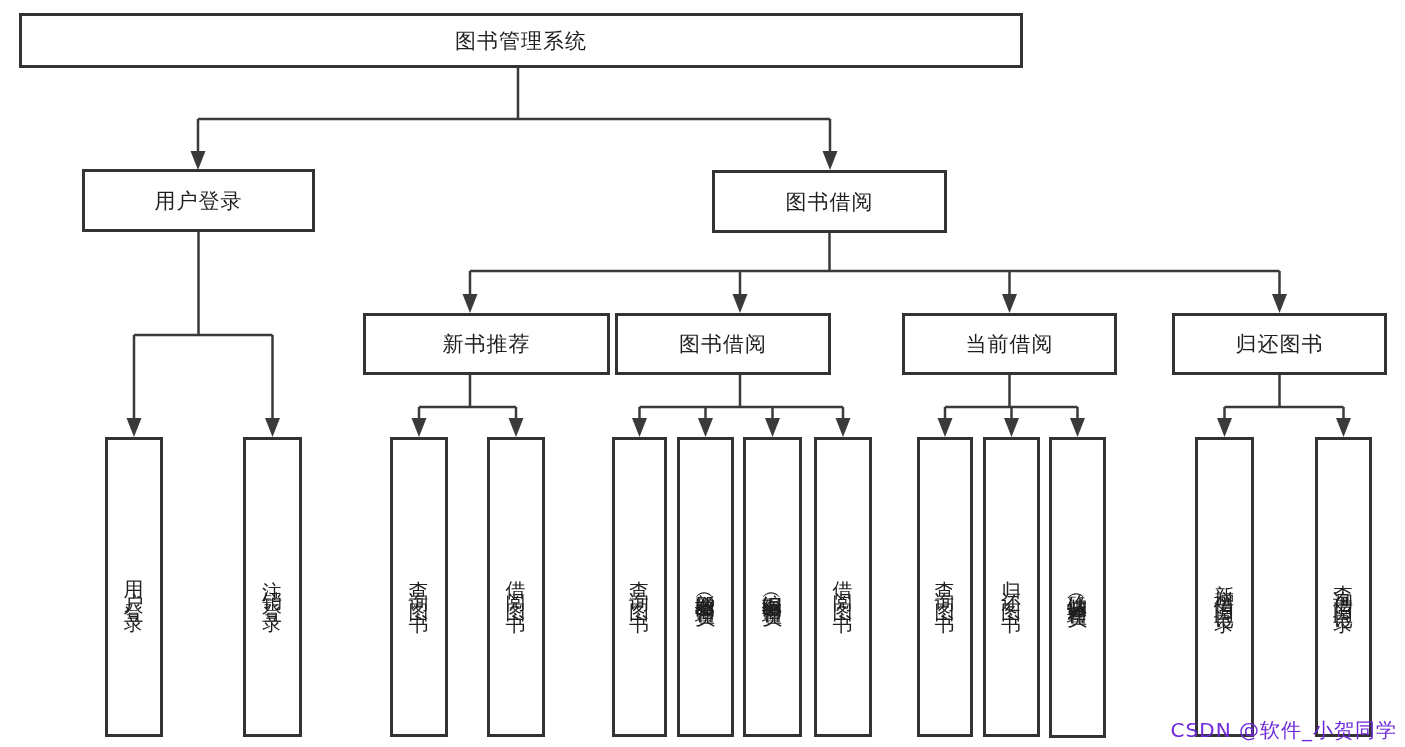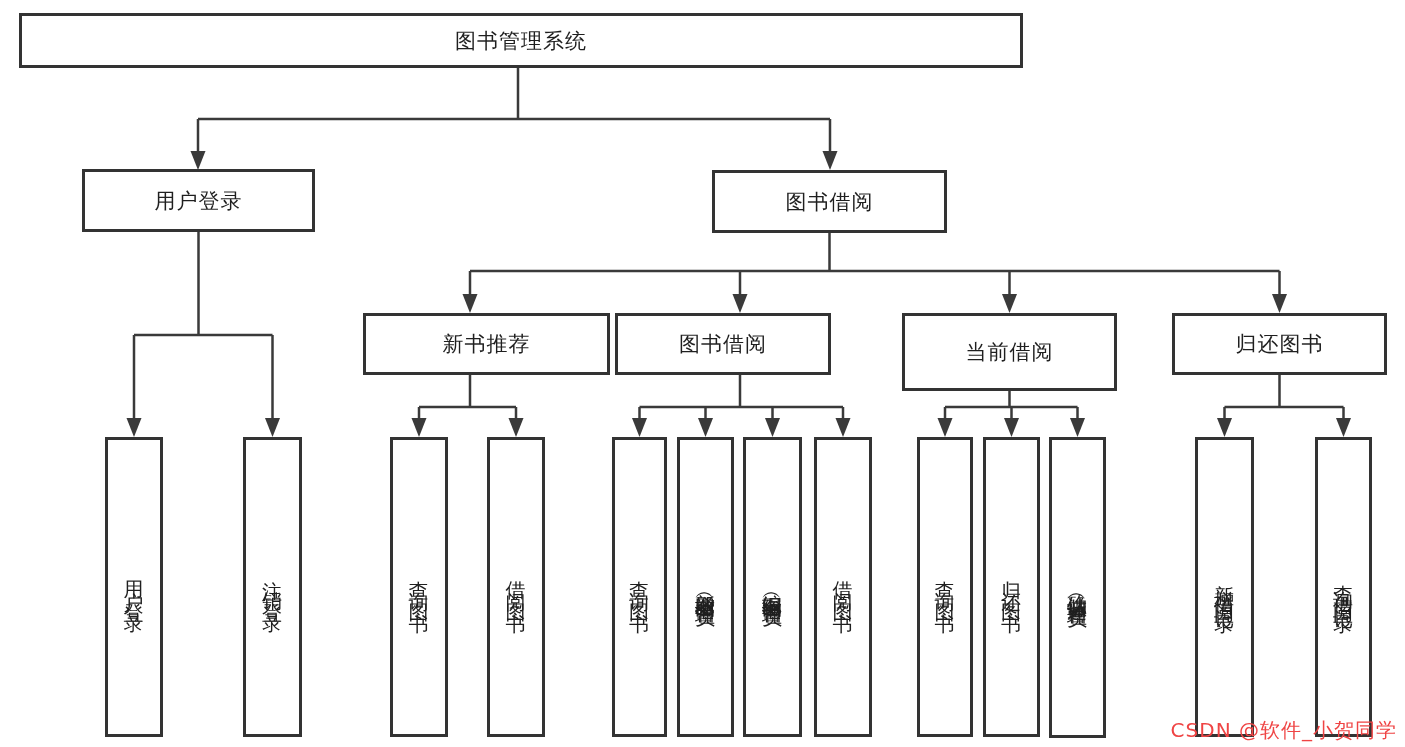--- a/index.html
+++ b/index.html
@@ -32,21 +32,21 @@
   .node.v .vtext {
     writing-mode: vertical-rl;
     line-height: 1.1;
     white-space: nowrap;
   }
   .watermark {
     position: absolute;
     right: 8px;
     bottom: 3px;
     font-size: 20px;
-    color: #ef4444;
+    color: #6d28d9;
     letter-spacing: 1px;
   }
 </style>
 </head>
 <body>
 
 <div class="canvas">
 
   <svg class="connectors" viewBox="0 0 1405 747" xmlns="http://www.w3.org/2000/svg">
       <path d="M518,68 V119 M198,119 H830" stroke="#3a3a3a" stroke-width="2.5" fill="none"></path>
@@ -106,21 +106,21 @@
   <div class="node h" style="left:712px; top:170px; width:235px; height:63px;">
     <span>图书借阅</span>
   </div>
 
   <div class="node h" style="left:363px; top:313px; width:247px; height:62px;">
     <span>新书推荐</span>
   </div>
   <div class="node h" style="left:615px; top:313px; width:216px; height:62px;">
     <span>图书借阅</span>
   </div>
-  <div class="node h" style="left:902px; top:313px; width:215px; height:78px;">
+  <div class="node h" style="left:902px; top:313px; width:215px; height:62px;">
     <span>当前借阅</span>
   </div>
   <div class="node h" style="left:1172px; top:313px; width:215px; height:62px;">
     <span>归还图书</span>
   </div>
 
   <div class="node v" style="left:105px; top:437px; width:58px; height:300px;">
     <span class="vtext" style="letter-spacing: 11px;">用户登录</span>
   </div>
   <div class="node v" style="left:243px; top:437px; width:59px; height:300px;">

